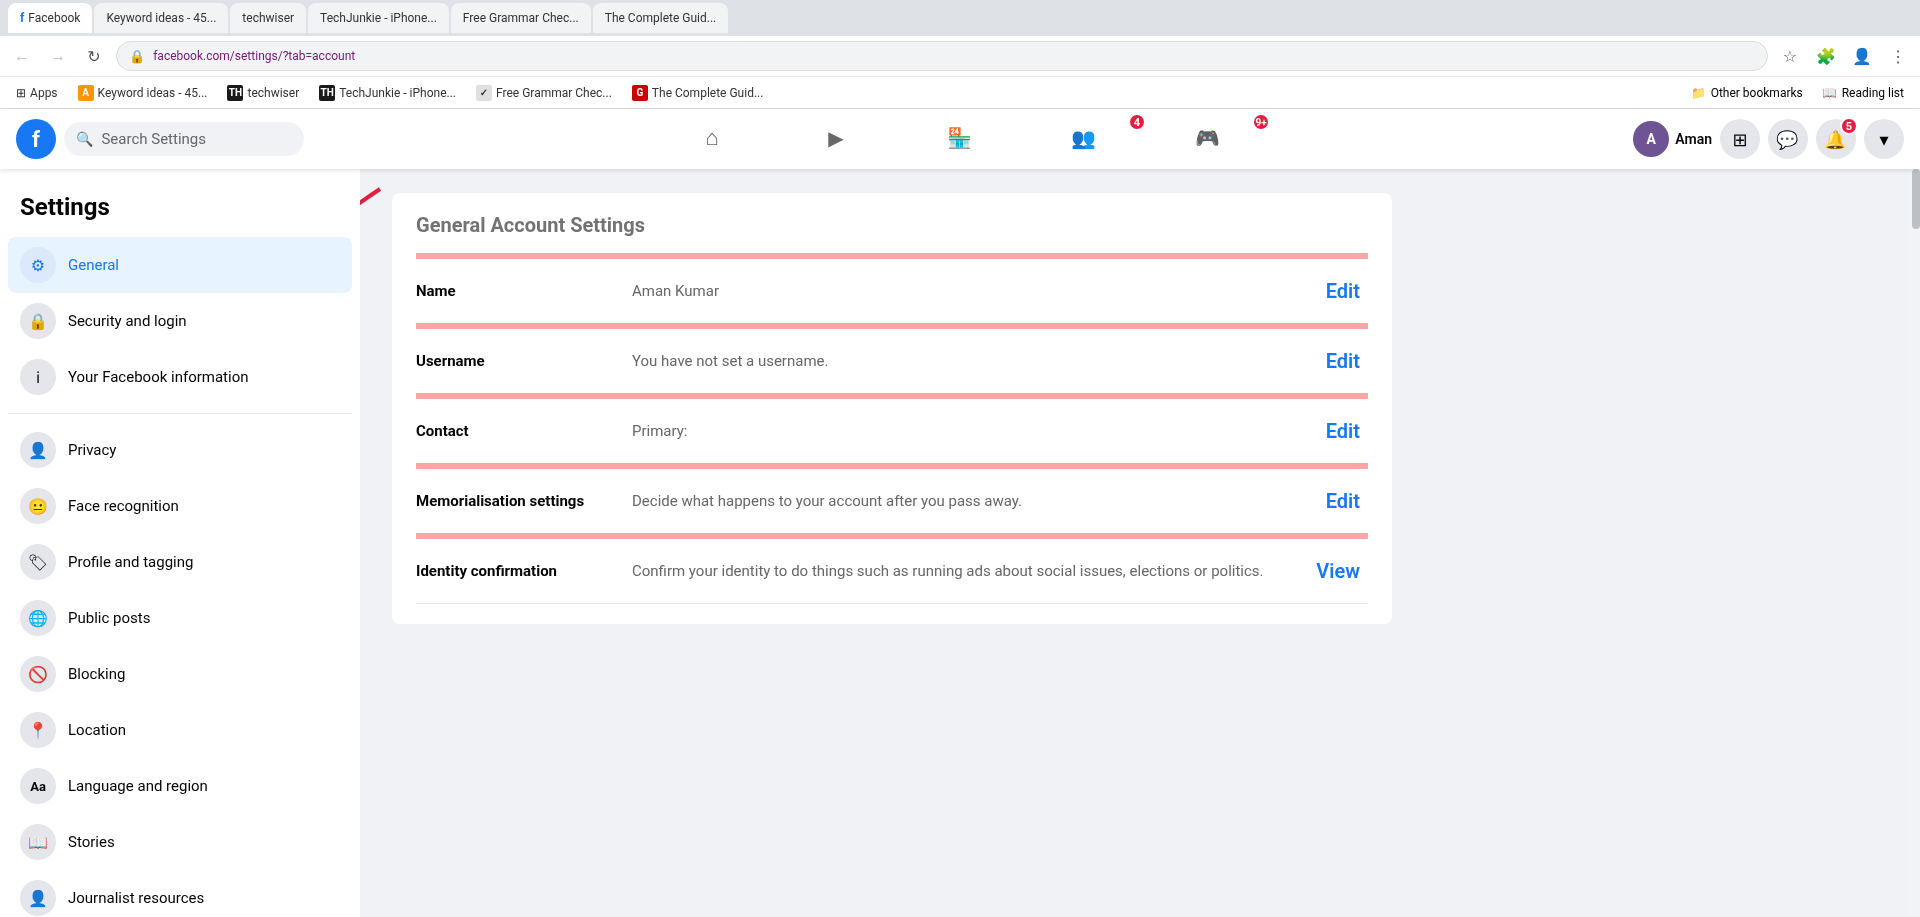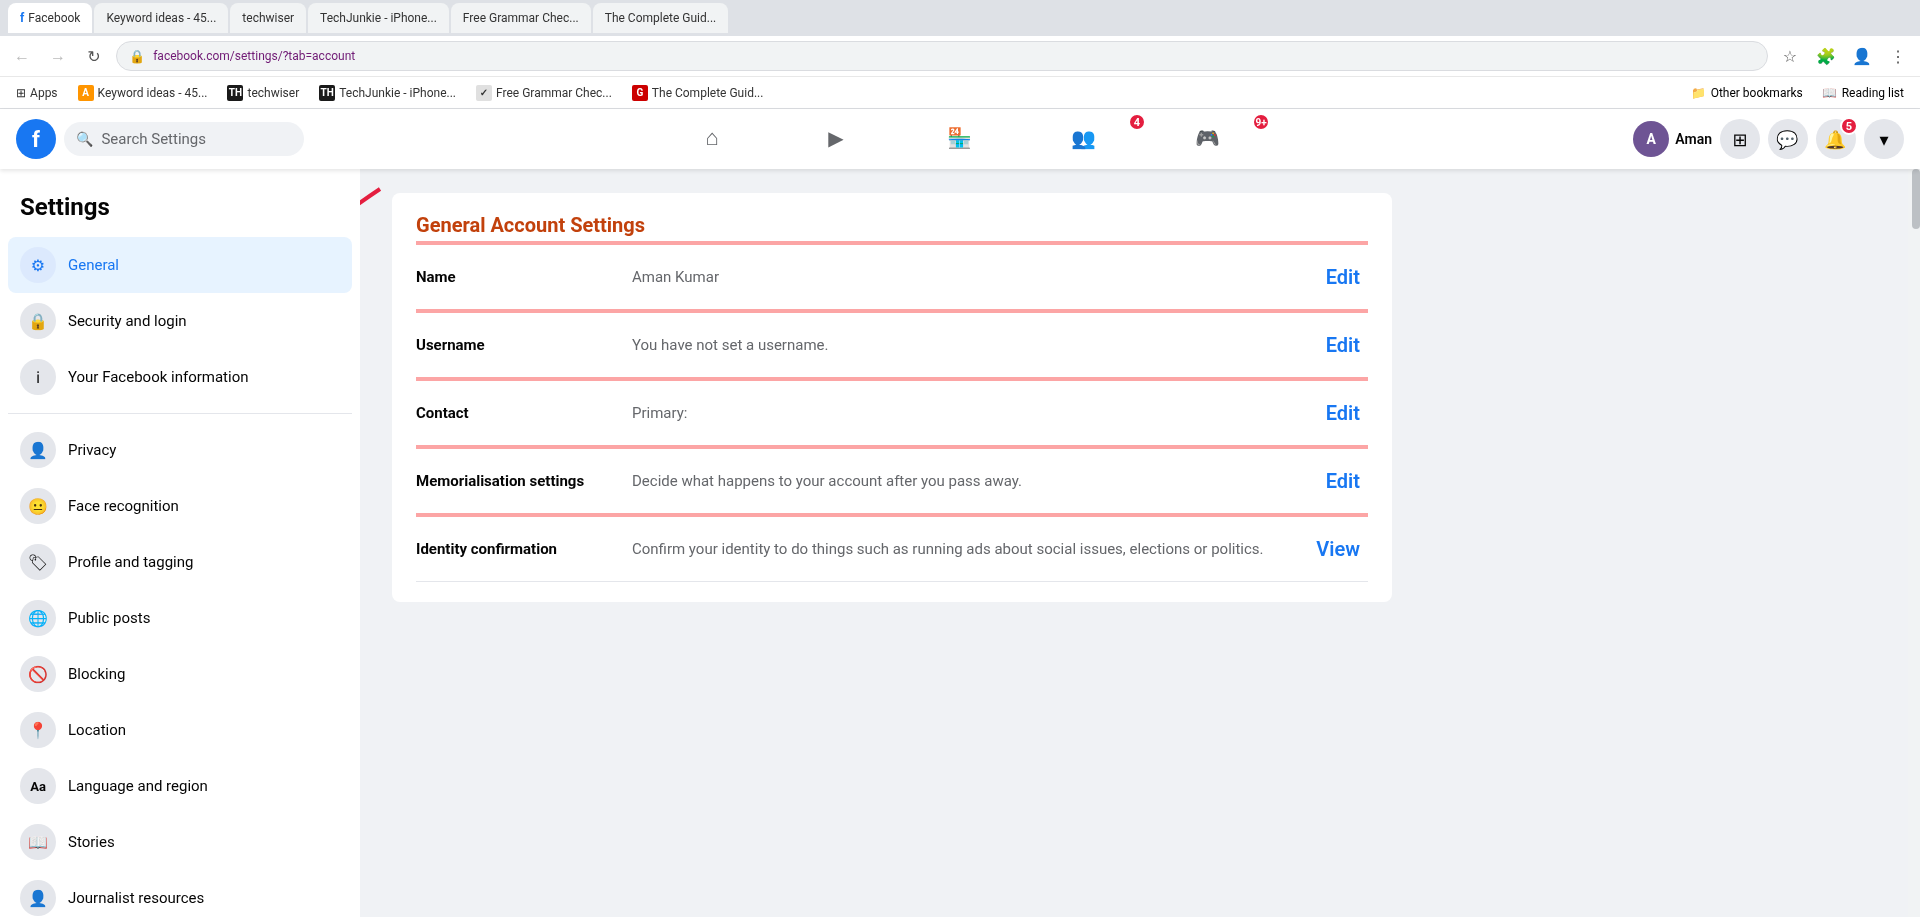--- a/index.html
+++ b/index.html
@@ -299,27 +299,27 @@
     }
     .settings-panel {
       background: white;
       border-radius: 8px;
       padding: 20px 24px;
       max-width: 1000px;
     }
     .settings-panel-title {
       font-size: 20px;
       font-weight: 700;
-      color: #c2410c;
-      margin-bottom: 4px;
+      color: #737373;
+      margin-bottom: 16px;
     }
     .settings-row {
       display: flex;
       align-items: center;
-      border-top: 4px solid #fca5a5;
+      border-top: 6px solid #fca5a5;
       padding: 16px 0;
       gap: 16px;
     }
     .settings-row:last-child { border-bottom: 1px solid #e4e6eb; }
     .settings-label {
       font-weight: 700;
       color: #050505;
       min-width: 200px;
       font-size: 15px;
     }

